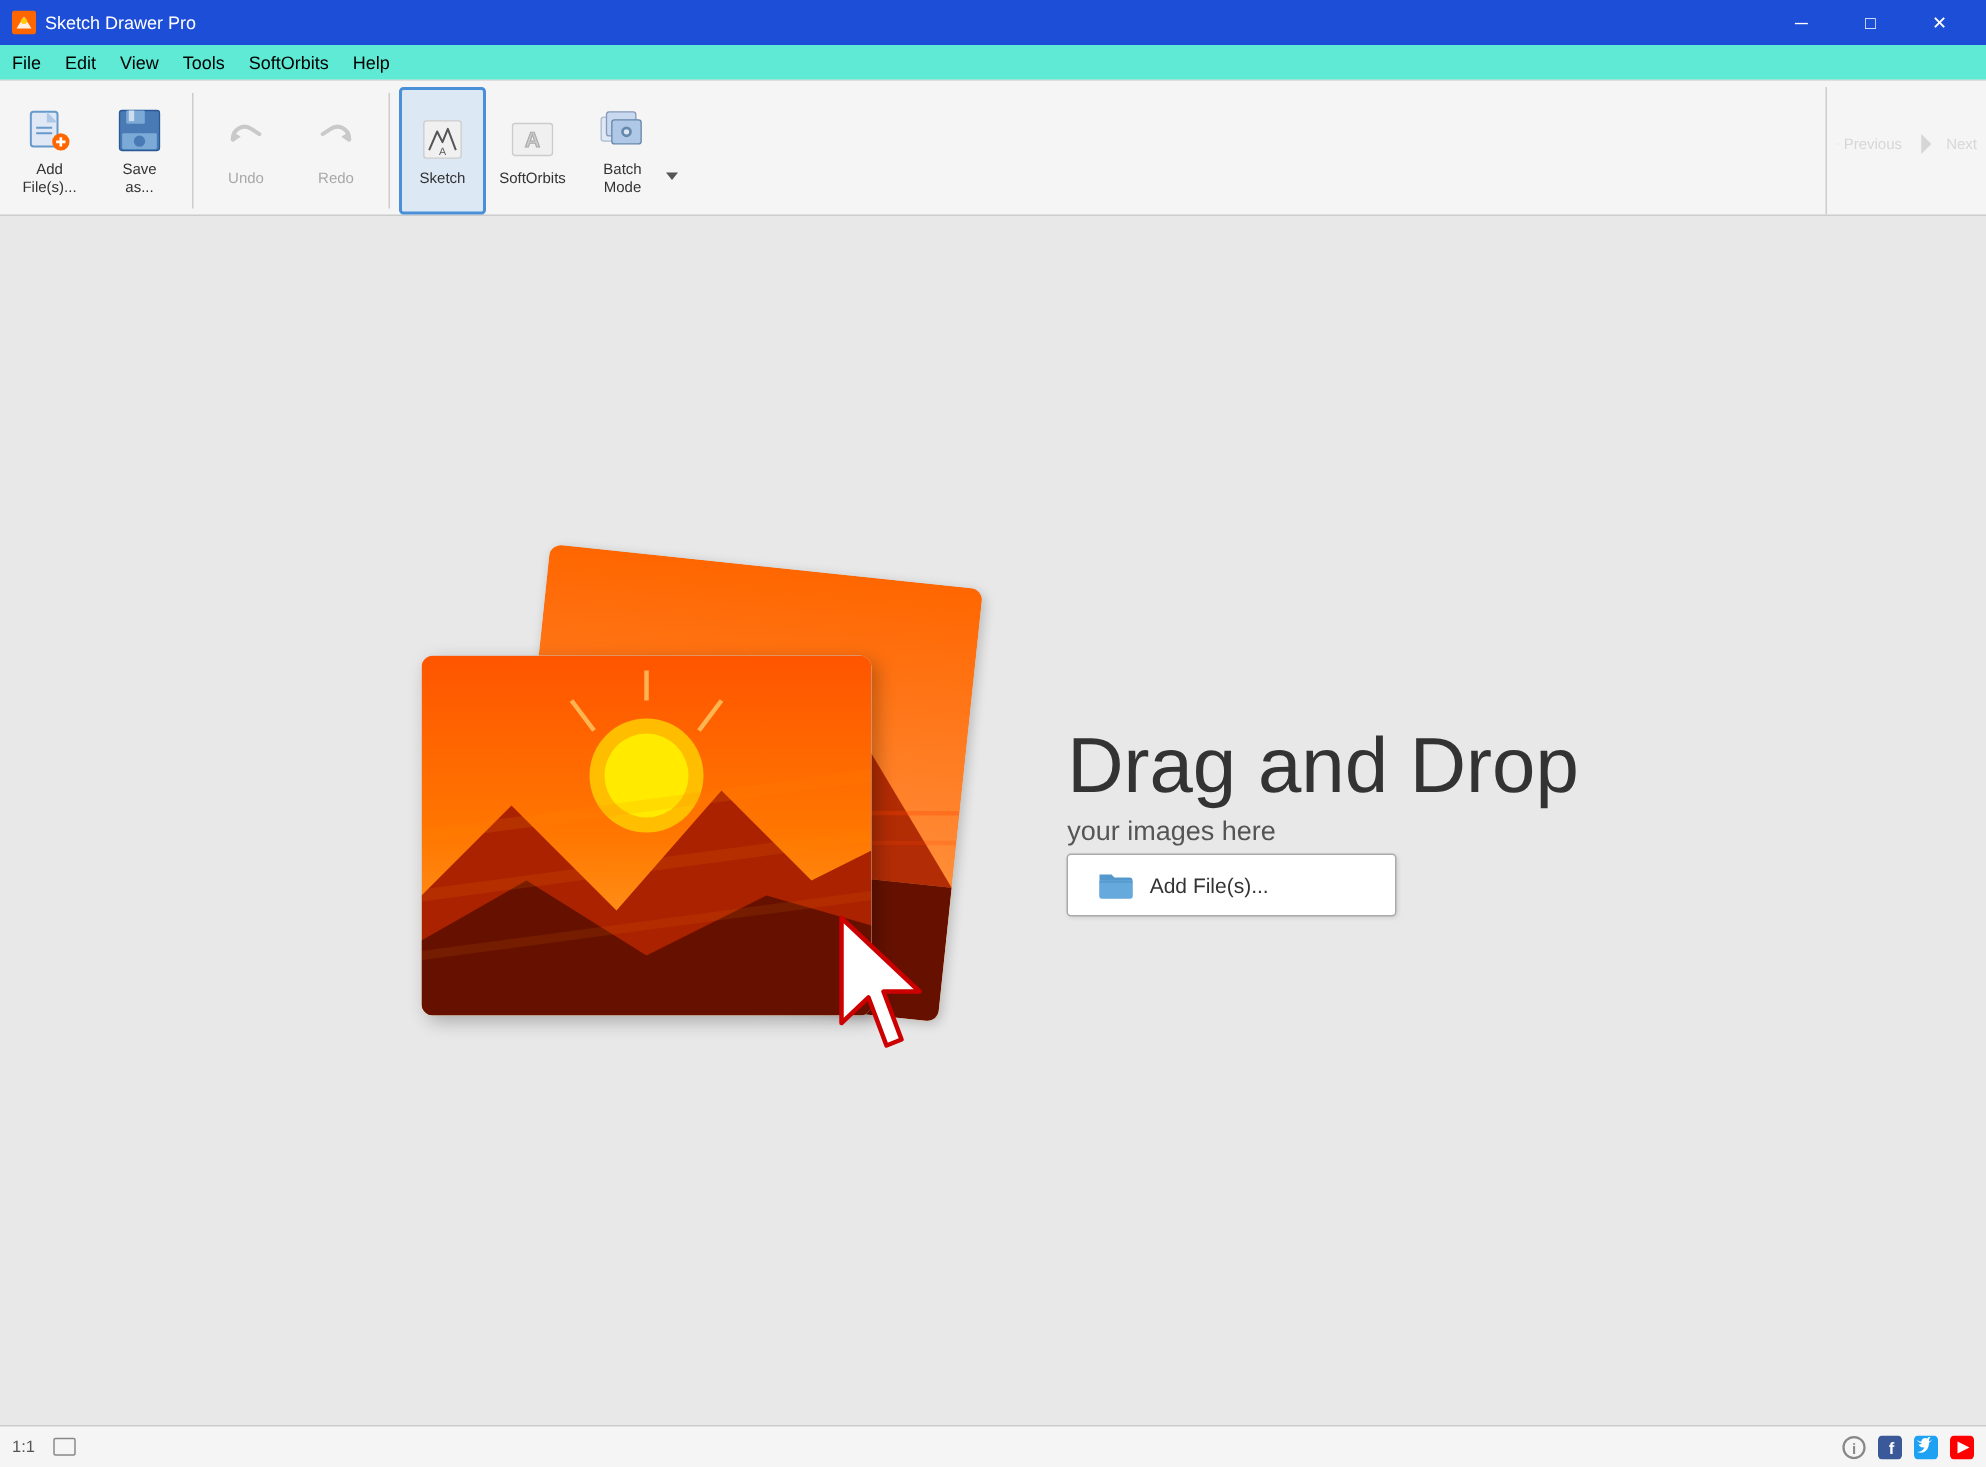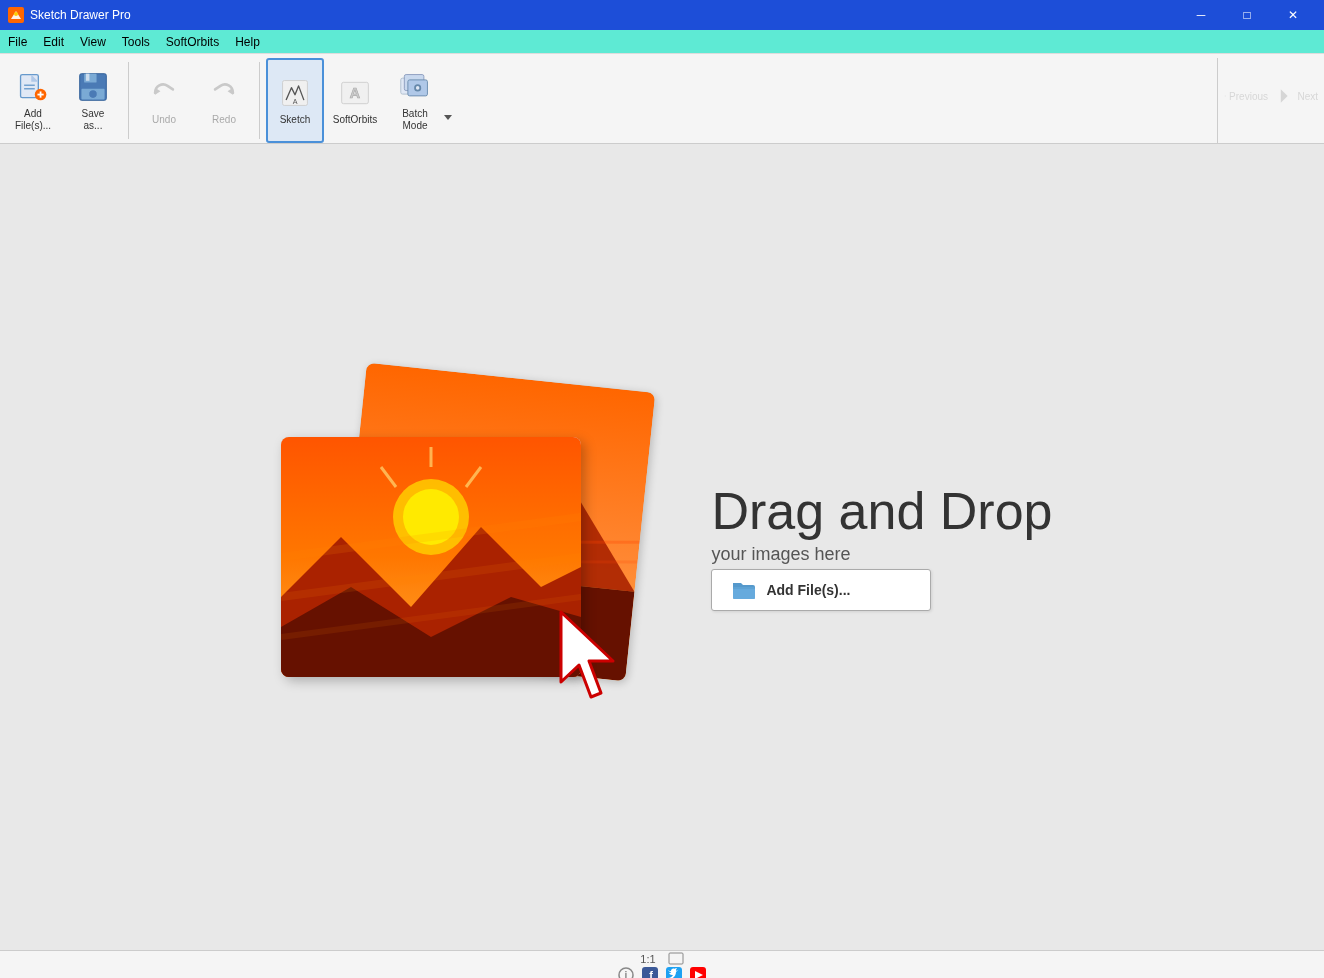--- a/index.html
+++ b/index.html
@@ -225,36 +225,34 @@
       gap: 10px;
       padding: 10px 20px;
       background: white;
       border: 1px solid #aaa;
       border-radius: 3px;
       cursor: pointer;
       font-size: 14px;
       color: #333;
       width: 220px;
       box-shadow: 1px 1px 3px rgba(0,0,0,0.1);
-      font-weight: bold;
     }
 
     
     .status-bar {
       width: 100%;
       height: 28px;
       background: #f5f5f5;
       border-top: 1px solid #ccc;
       display: flex;
       align-items: center;
       padding: 0 8px;
       font-size: 11px;
       color: #555;
       justify-content: space-between;
-      flex-direction: column;
     }
     .status-left { display: flex; align-items: center; gap: 12px; }
     .status-right { display: flex; align-items: center; gap: 8px; }
     .status-icon { width: 16px; height: 16px; display: flex; align-items: center; justify-content: center; cursor: pointer; }
 
     
     .folder-icon-svg { width: 24px; height: 20px; }
 
     
     .add-icon-svg { width: 32px; height: 32px; }

